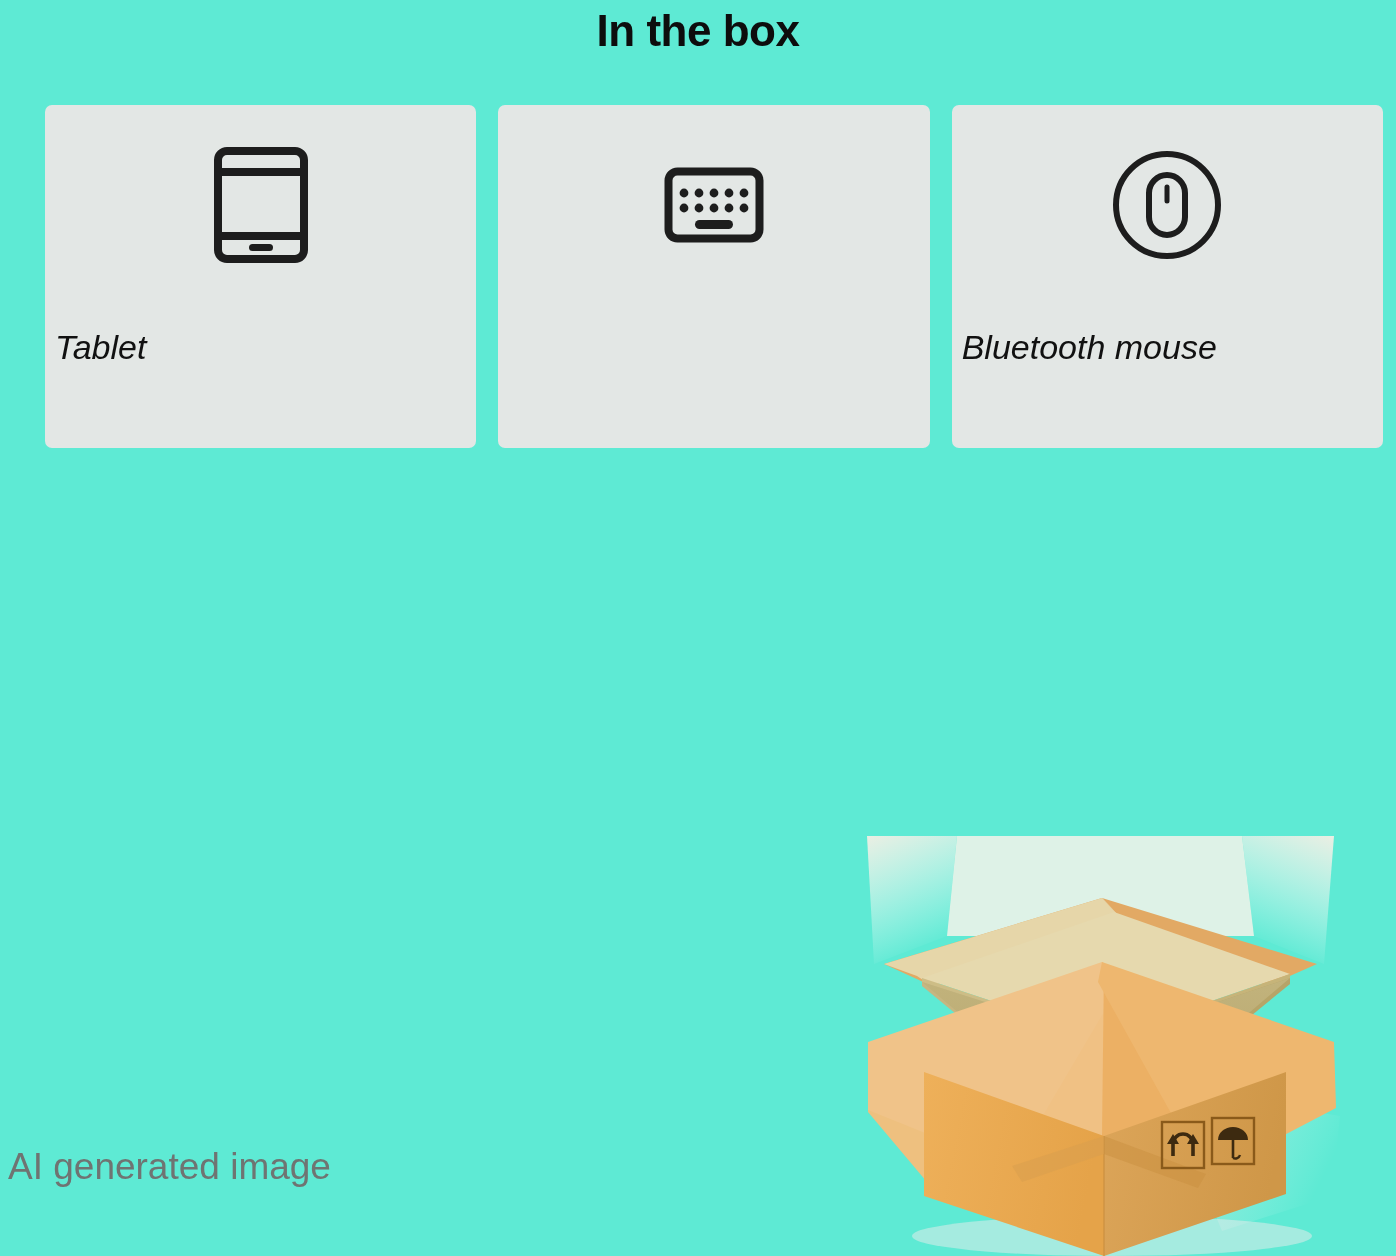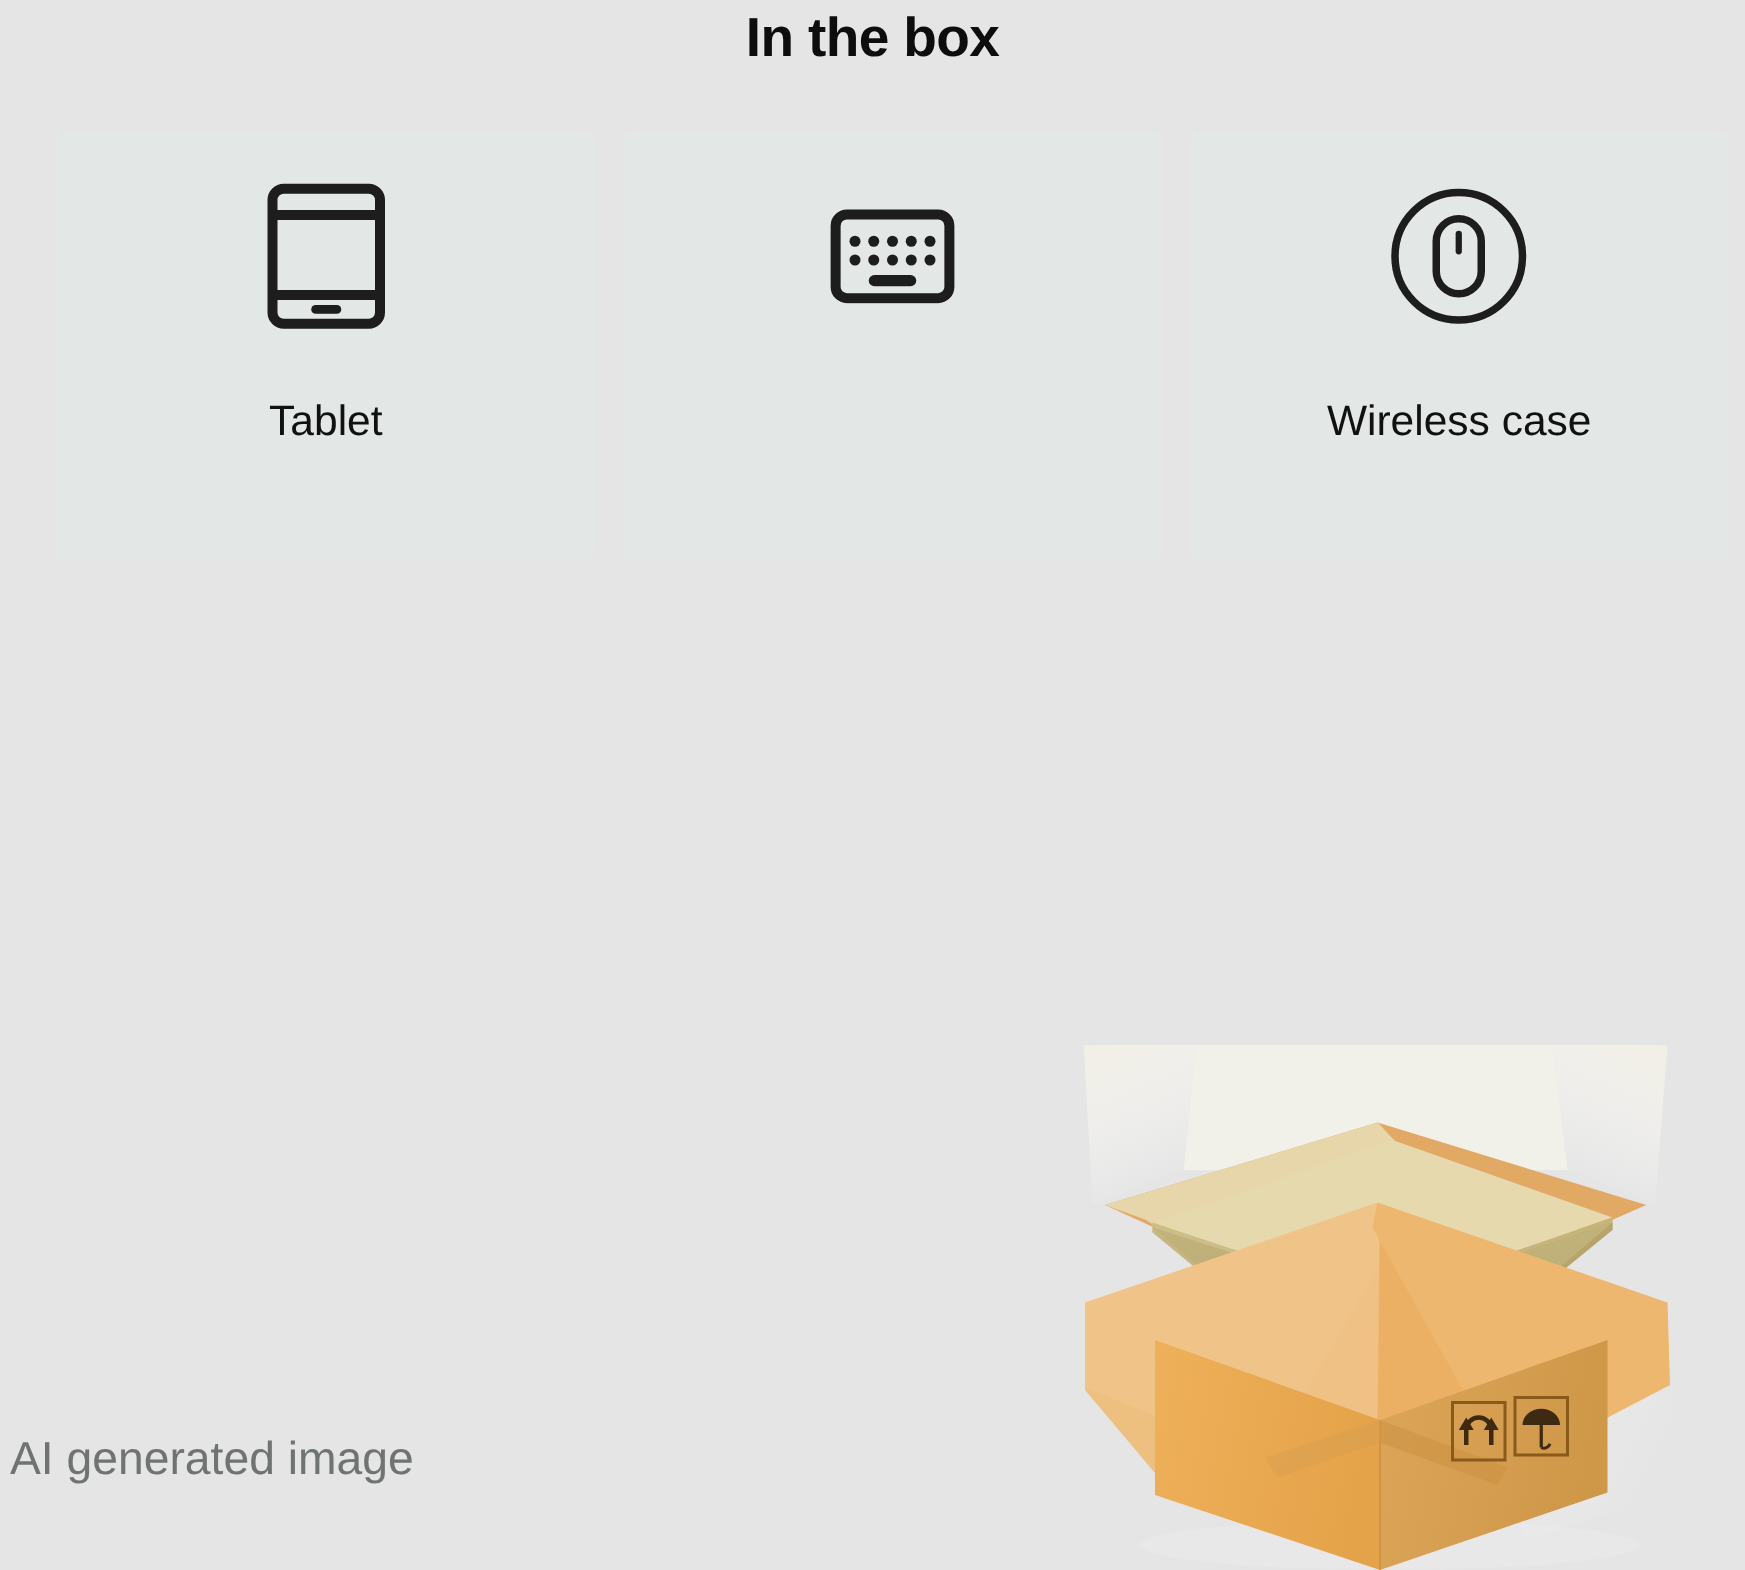--- a/index.html
+++ b/index.html
@@ -9,21 +9,21 @@
     height: 1256px;
     background: #ffffff;
     font-family: "Liberation Sans", sans-serif;
     overflow: hidden;
   }
 
   .page {
     position: relative;
     width: 1396px;
     height: 1256px;
-    background: #e5e5e5;
+    background: #5eead4;
   }
 
   
   .title {
     position: absolute;
     top: 2px;
     left: 0;
     width: 1396px;
     text-align: center;
     font-size: 44px;
@@ -64,25 +64,26 @@
     align-items: center;
     justify-content: center;
     width: 100%;
   }
 
   .card-icon svg { display: block; }
 
   .card-label {
     font-size: 34px;
     color: #111111;
-    text-align: center;
+    text-align: left;
     line-height: 40px;
     width: 100%;
     padding: 0 10px;
-    margin-top: 12px;
+    margin-top: 22px;
+    font-style: italic;
   }
 
   
   .box-illustration {
     position: absolute;
     left: 862px;
     top: 836px;
     width: 478px;
     height: 420px;
   }
@@ -142,21 +143,21 @@
       </div>
 
       <div class="card">
         <div class="card-icon">
           <svg width="112" height="112" viewBox="0 0 112 112" fill="none">
             <circle cx="56" cy="56" r="51" stroke="#1d1d1d" stroke-width="6"></circle>
             <rect x="38" y="26" width="36" height="60" rx="18" stroke="#1d1d1d" stroke-width="6"></rect>
             <line x1="56" y1="38" x2="56" y2="52" stroke="#1d1d1d" stroke-width="5" stroke-linecap="round"></line>
           </svg>
         </div>
-        <div class="card-label">Wireless case</div>
+        <div class="card-label">Bluetooth mouse</div>
       </div>
 
     </div>
 
 
   </div>
 
   <div class="box-illustration">
     <svg width="478" height="420" viewBox="0 0 478 420" fill="none">
       <defs>

